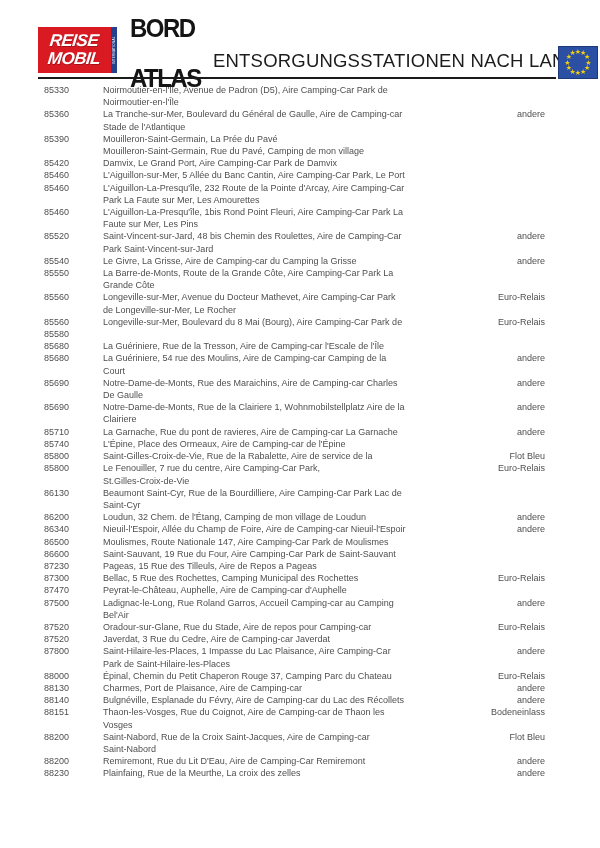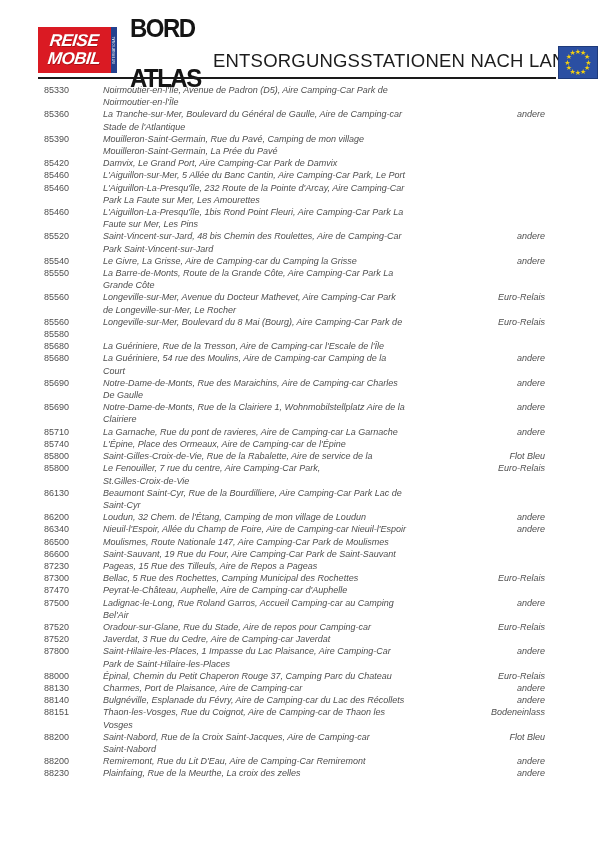--- a/index.html
+++ b/index.html
@@ -61,22 +61,22 @@
     font-family:"DejaVu Sans", sans-serif;
   }
   
   .station-table{margin-top:4px;}
   .row{
     display:flex;align-items:flex-start;
     padding-left:44px;padding-right:55px;
     font-size:9px;line-height:12.2px;justify-content:space-between;
   }
   .row .code{width:59px;flex:0 0 59px;}
-  .row .desc{flex:1 1 auto;max-width:352px;font-style:italic;}
-  .row .type{flex:1 1 auto;text-align:right;white-space:nowrap;font-style:italic;}
+  .row .desc{flex:1 1 auto;max-width:352px;}
+  .row .type{flex:1 1 auto;text-align:right;white-space:nowrap;}
 </style>
 </head>
 <body>
 
 <div class="header">
   <div class="logo-reise">
     <div class="ln">REISE</div>
     <div class="ln">MOBIL</div>
     <div class="stripe">
       <span>INTERNATIONAL</span>
@@ -124,22 +124,22 @@
     <div class="desc">
         <div>La Tranche-sur-Mer, Boulevard du Général de Gaulle, Aire de Camping-car</div>
         <div>Stade de l'Atlantique</div>
       </div>
     <div class="type">andere</div>
   </div>
 
   <div class="row">
     <div class="code">85390</div>
     <div class="desc">
+        <div>Mouilleron-Saint-Germain, La Prée du Pavé</div>
         <div>Mouilleron-Saint-Germain, Rue du Pavé, Camping de mon village</div>
-        <div>Mouilleron-Saint-Germain, La Prée du Pavé</div>
       </div>
     <div class="type"></div>
   </div>
 
   <div class="row">
     <div class="code">85420</div>
     <div class="desc">
         <div>Damvix, Le Grand Port, Aire Camping-Car Park de Damvix</div>
       </div>
     <div class="type"></div>

